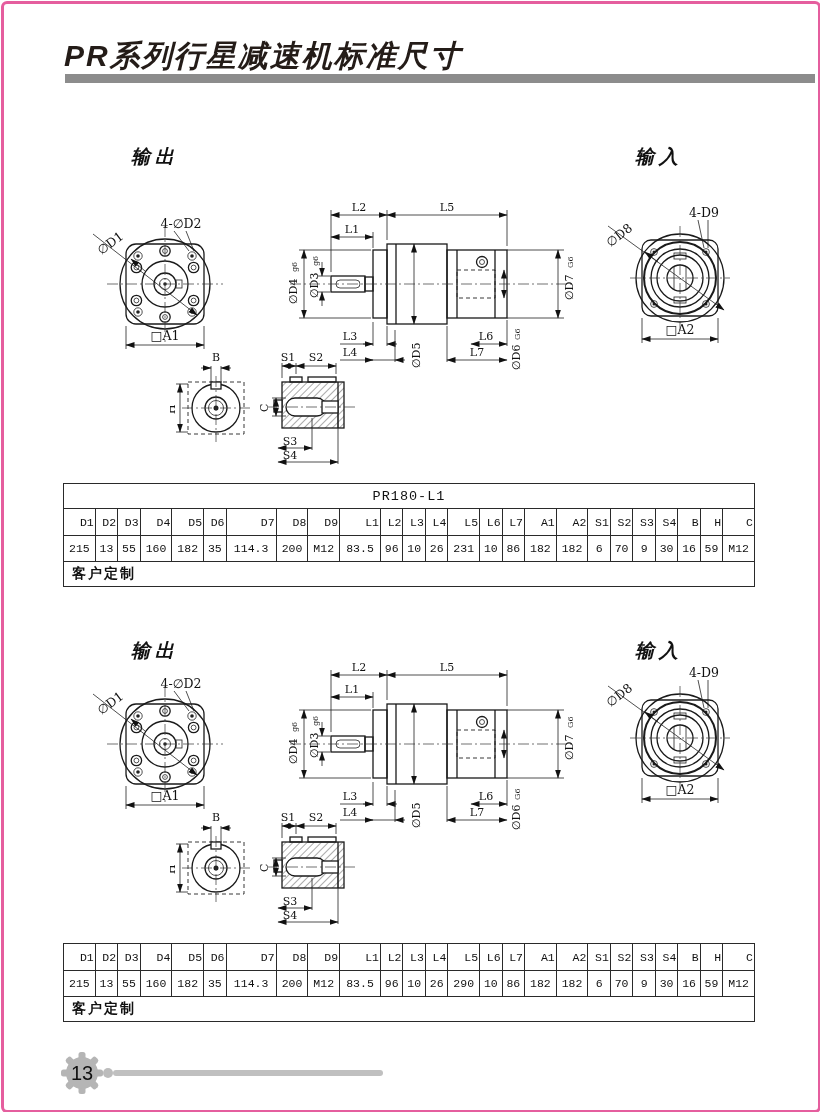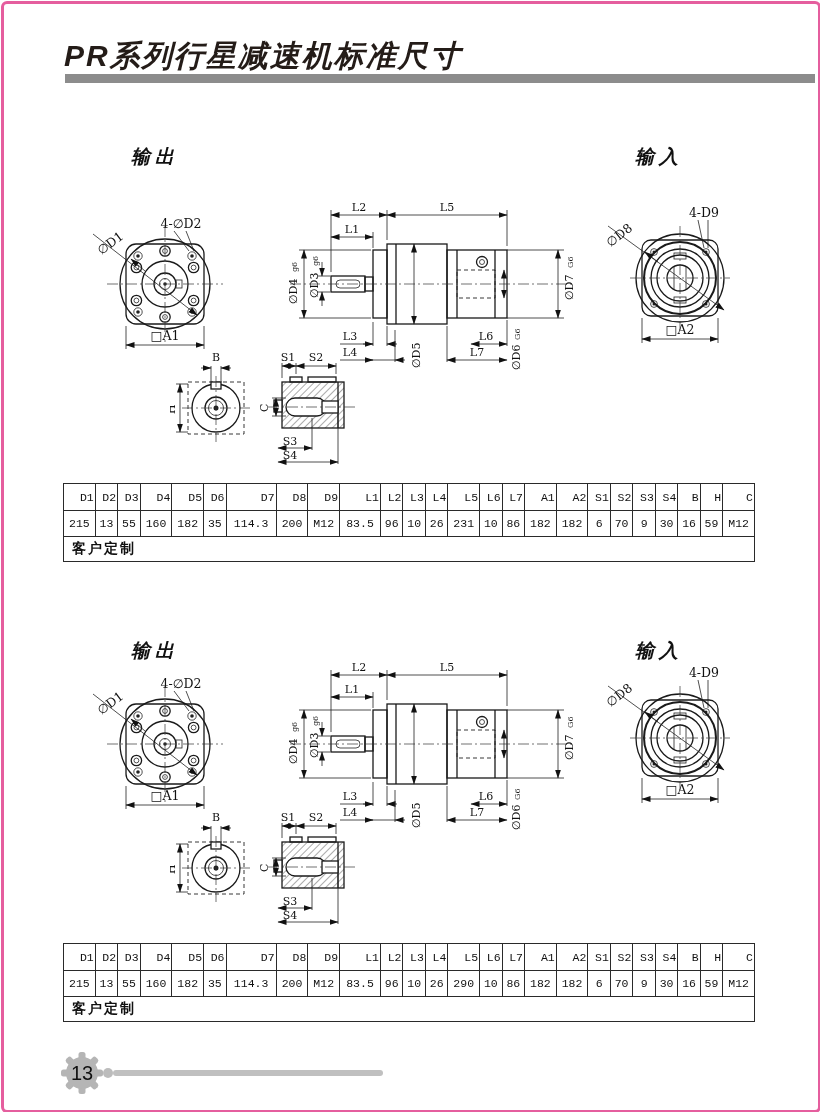--- a/index.html
+++ b/index.html
@@ -320,20 +320,23 @@
     </g>
     <g>
       <text class="dt" x="38" y="107" text-anchor="middle">S4</text>
       <line class="tl" x1="86" y1="62" x2="86" y2="112"></line>
       <line class="tl" x1="26" y1="110" x2="86" y2="110" marker-start="url(#ar)" marker-end="url(#ar)"></line>
     </g>
   </svg>
 
   <table class="dim-table">
     <tbody>
+      <tr>
+        <td class="t-title" colspan="25">PR180-L1</td>
+      </tr>
       <tr class="t-head">
             <td>D1</td>
             <td>D2</td>
             <td>D3</td>
             <td>D4</td>
             <td>D5</td>
             <td>D6</td>
             <td>D7</td>
             <td>D8</td>
             <td>D9</td>

